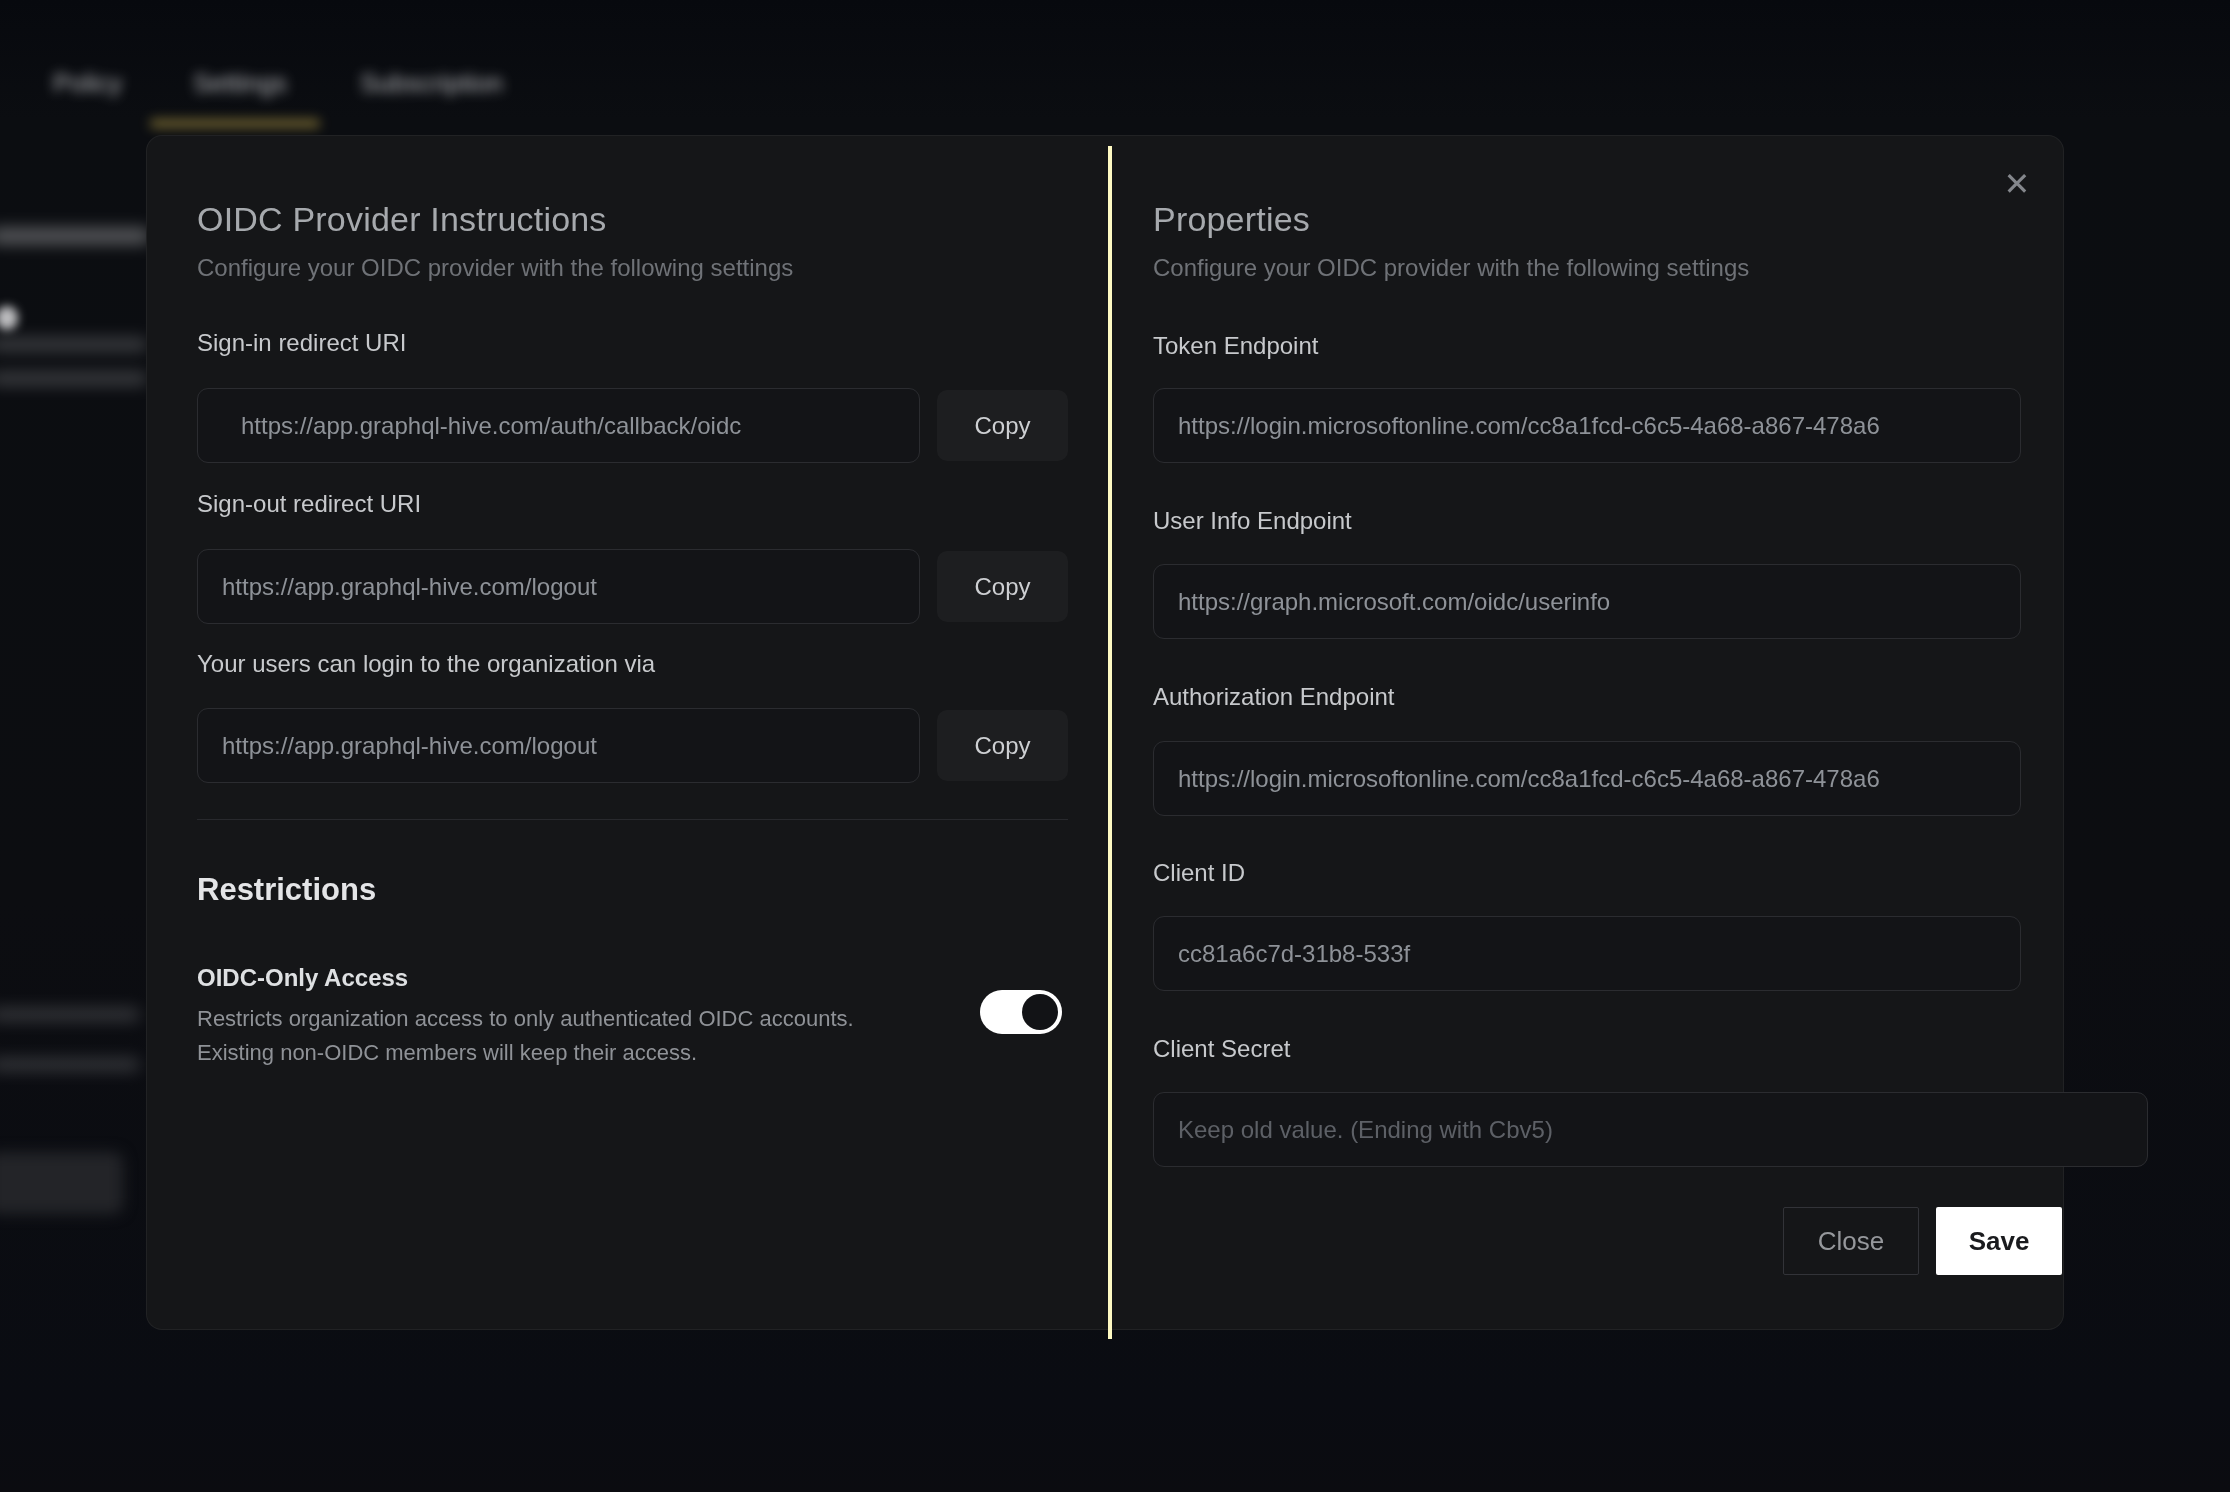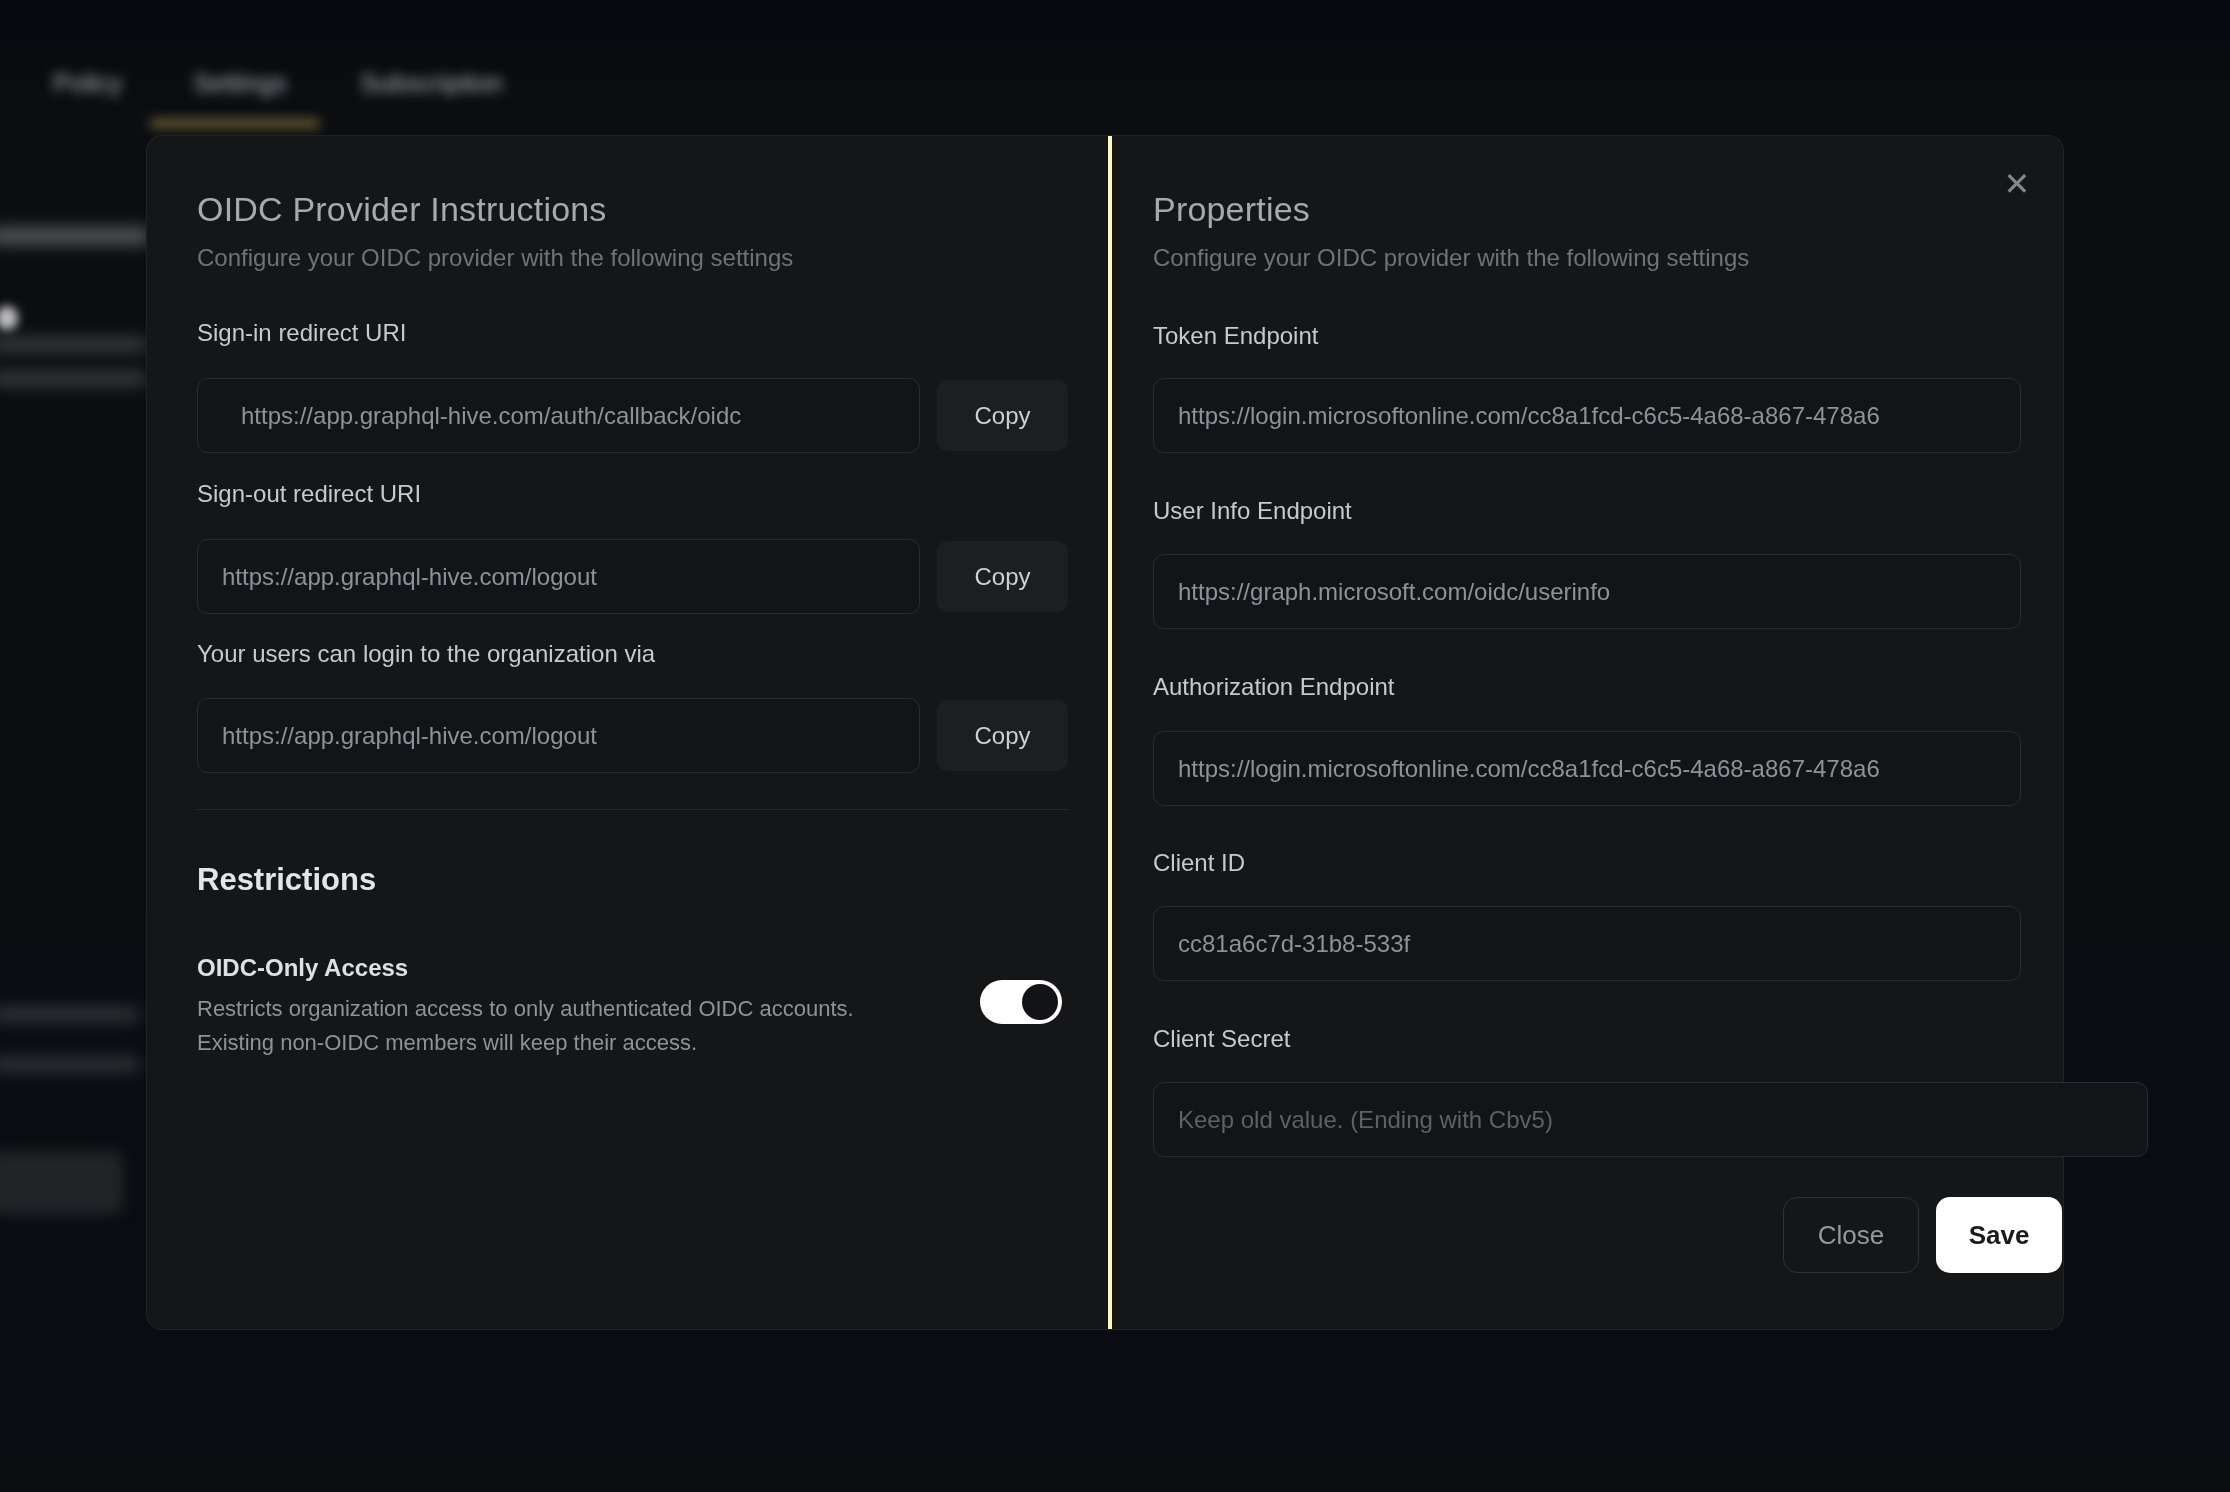--- a/index.html
+++ b/index.html
@@ -24,21 +24,21 @@
   .bg-bar { position: absolute; border-radius: 6px; filter: blur(8px); }
   .bg-dot { position: absolute; border-radius: 50%; filter: blur(5px); }
   .bg-btn { position: absolute; border-radius: 10px; filter: blur(7px); }
 
   
   .modal {
     position: absolute; left: 146px; top: 135px; width: 1918px; height: 1195px;
     background: #151618; border: 1px solid rgba(255,255,255,0.055);
     border-radius: 16px;
   }
-  .col { position: absolute; top: 0; height: 100%; }
+  .col { position: absolute; top: 10px; height: 100%; }
   .col-left  { left: 50px;  width: 905px; }
   .col-right { left: 961px; width: 957px; border-left: 4px solid #fef9c3; }
   .col-right .inner { position: absolute; left: 41px; top: 0; width: 868px; height: 100%; }
 
   .modal h2 {
     position: absolute; left: 0; top: 54px; font-size: 34px; font-weight: 500;
     color: #a6a9ad; letter-spacing: .2px;
   }
   .modal .subtitle {
     position: absolute; left: 0; top: 108px; font-size: 24px; font-weight: 400;
@@ -76,21 +76,21 @@
   }
 
   .close-x {
     position: absolute; left: 1846px; top: 24px; width: 48px; height: 48px;
     background: transparent; border: none; cursor: pointer;
     color: #84878c; font-size: 32px; line-height: 48px; text-align: center;
     font-family: "Liberation Sans", sans-serif;
   }
 
   .btn {
-    position: absolute; top: 1061px; height: 76px; border-radius: 14px;
+    position: absolute; top: 1061px; height: 68px; border-radius: 2px;
     font-size: 26px; font-weight: 500; font-family: "Liberation Sans", sans-serif;
     display: flex; align-items: center; justify-content: center; cursor: pointer;
   }
   .btn-close {
     left: 630px; width: 136px; background: transparent;
     border: 1px solid #323338; color: #96989c;
   }
   .btn-save {
     left: 783px; width: 126px; background: #ffffff;
     border: none; color: #1a1b1e; font-weight: 600;

